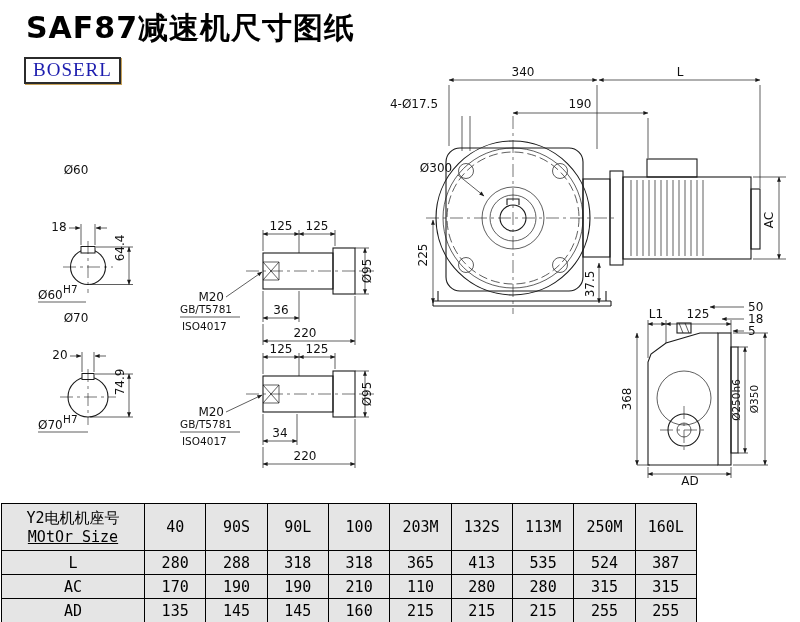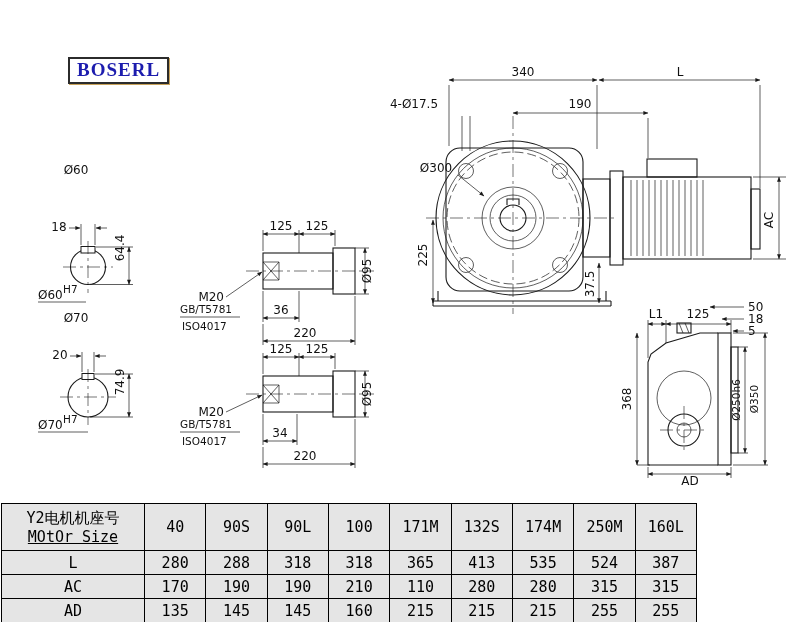--- a/index.html
+++ b/index.html
@@ -1,21 +1,21 @@
 <!DOCTYPE html>
 <html><head>
 <meta charset="utf-8">
 <style>
   html,body{margin:0;padding:0;background:#888;}
   .canvas{position:relative;width:800px;height:622px;background:#ffffff;overflow:hidden;
           font-family:"DejaVu Sans",sans-serif;color:#111;}
   .title{position:absolute;left:26px;top:8px;font-size:30px;font-weight:bold;letter-spacing:1px;color:#000;}
   .logo{position:absolute;left:24px;top:57px;border:2px solid #2b2b2b;box-shadow:1px 1px 0 #c8a25a;
         padding:0 7px 1px 7px;color:#1c1cae;font-family:"Liberation Serif",serif;
-        font-weight:bold;font-size:19px;letter-spacing:1px;background:#fff;margin-left:44px;}
+        font-weight:normal;font-size:19px;letter-spacing:1px;background:#fff;}
   svg{position:absolute;left:0;top:0;}
   .ol{stroke:#1a1a1a;fill:none;stroke-width:1.1;}
   .thin{stroke:#1a1a1a;fill:none;stroke-width:.7;}
   .cl{stroke:#1a1a1a;fill:none;stroke-width:.6;stroke-dasharray:13 4 3 4;}
   .bc{stroke:#1a1a1a;fill:none;stroke-width:.7;stroke-dasharray:9 4;}
   .key{fill:#fff;stroke:#1a1a1a;stroke-width:1;}
   .txt{fill:#111;font-family:"DejaVu Sans",sans-serif;font-size:12px;}
   .sm{font-size:10.5px;}
   .dim-table{position:absolute;left:1px;top:503px;width:696px;border-collapse:collapse;table-layout:fixed;
              font-family:"DejaVu Sans Mono",monospace;font-size:15px;color:#000;background:#e5e5e5;}
@@ -233,36 +233,37 @@
       <text class="txt" x="748" y="311">50</text>
       <text class="txt" x="748" y="323">18</text>
       <text class="txt" x="748" y="335">5</text>
       <text class="txt" x="631" y="399" text-anchor="middle" transform="rotate(-90 631 399)">368</text>
       <text class="txt sm" x="740" y="400" text-anchor="middle" transform="rotate(-90 740 400)">Ø250h6</text>
       <text class="txt sm" x="758" y="399" text-anchor="middle" transform="rotate(-90 758 399)">Ø350</text>
       <text class="txt" x="690" y="485" text-anchor="middle">AD</text>
     </g>
   </svg>
 
+  <div class="title">SAF87减速机尺寸图纸</div>
   <div class="logo">BOSERL</div>
 
   <table class="dim-table">
     <tbody>
         <tr>
       <th class="c0">
         <div>Y2电机机座号</div>
         <div class="hdr2">MOtOr Size</div>
       </th>
       <th>40</th>
       <th>90S</th>
       <th>90L</th>
       <th>100</th>
-      <th>171M</th>
+      <th>203M</th>
       <th>132S</th>
-      <th>174M</th>
+      <th>113M</th>
       <th>250M</th>
       <th>160L</th>
     </tr>
     <tr>
       <td class="c0">L</td>
       <td>280</td>
       <td>288</td>
       <td>318</td>
       <td>318</td>
       <td>365</td>

